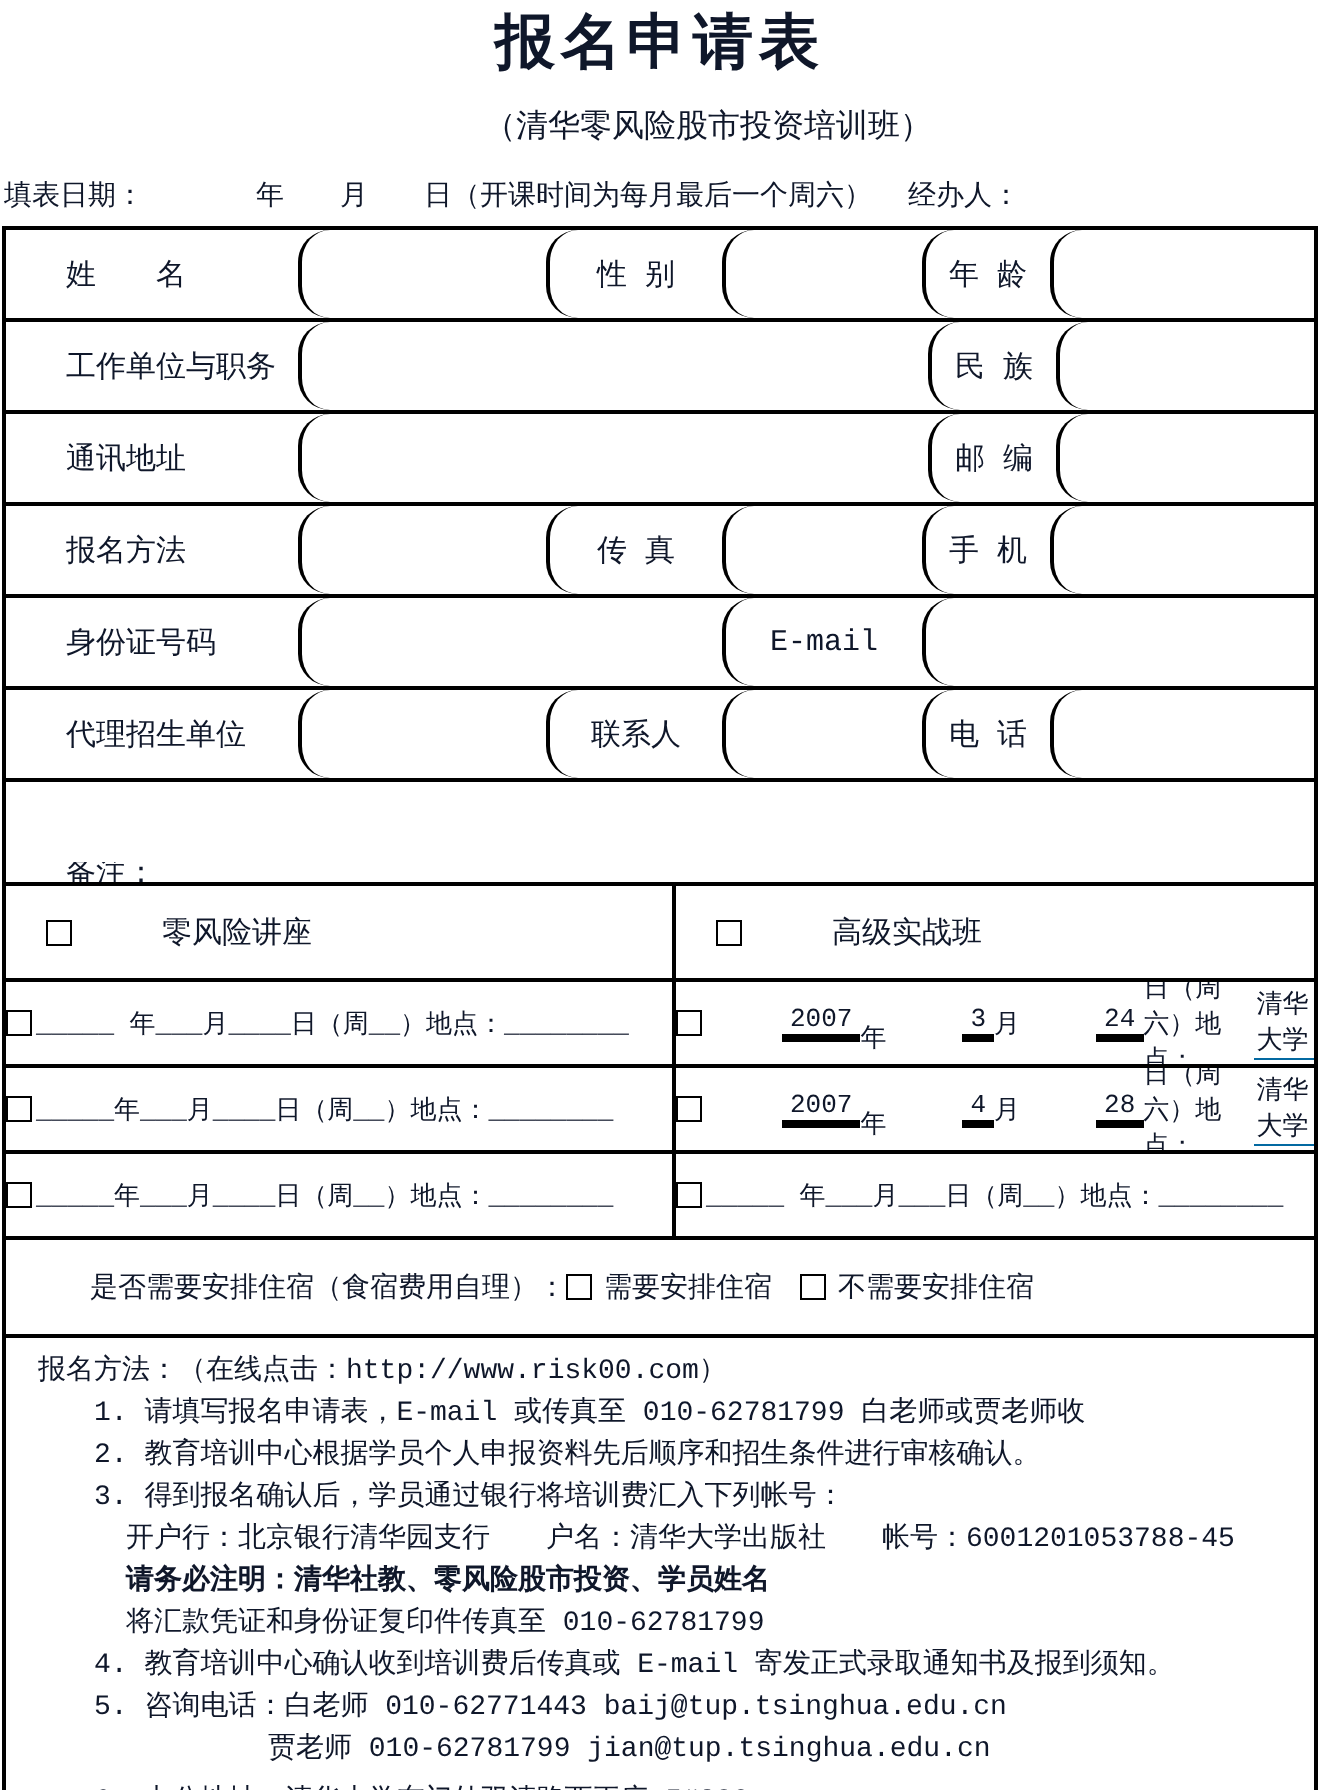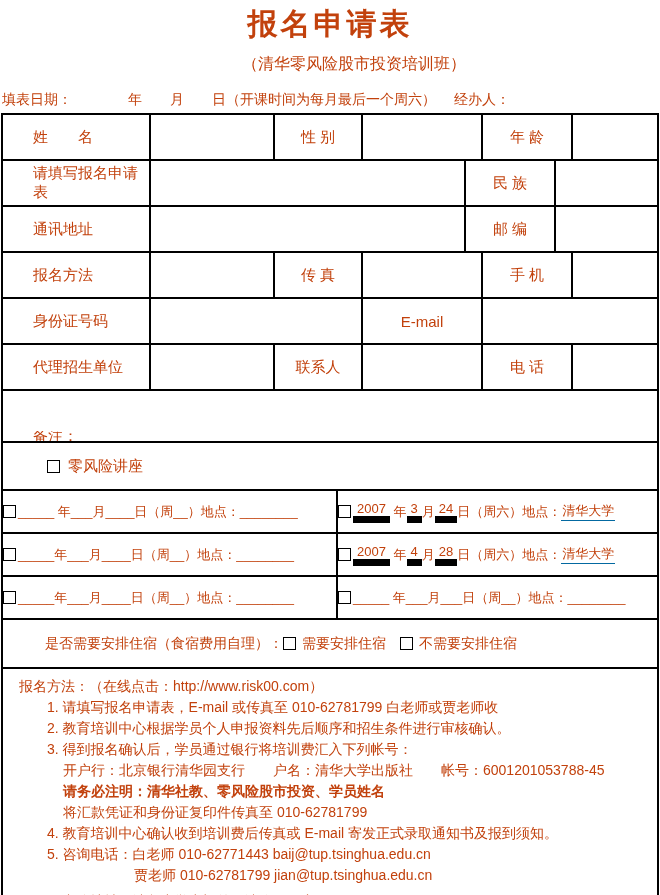--- a/index.html
+++ b/index.html
@@ -1,20 +1,20 @@
 <!DOCTYPE html>
 <html><head>
 <meta charset="utf-8">
 <style>
   html,body{margin:0;padding:0;background:#fff;}
   .page{
     position:relative;
     width:660px;height:895px;
-    background:#fff;color:#c2410c;
-    font-family:Liberation Sans, sans-serif;
+    background:#fff;color:#0f172a;
+    font-family:Liberation Mono, monospace;
     overflow:hidden;
   }
   [data-bind]{white-space:pre-wrap;}
   .title{
     text-align:center;font-size:30px;font-weight:bold;
     letter-spacing:3px;padding-top:6px;line-height:36px;
   }
   .subtitle{
     text-align:center;font-size:16px;line-height:20px;margin-top:12px;margin-left:48px;
   }
@@ -32,47 +32,47 @@
   .cell{
     box-sizing:border-box;
     border-left:2px solid #000;
     display:flex;align-items:center;
     font-size:15px;
     overflow:hidden;
   }
   .cell.cfirst{border-left:none;}
   .lab{padding-left:30px;}
   .labc{justify-content:center;padding-left:0;}
-  .h44{height:44px;}
+  .h44{height:44px;border-radius:16px;}
   .w1{width:146px;flex:none;}
   .w2{width:124px;flex:none;}
   .w3{width:88px;flex:none;}
-  .w4{width:120px;flex:none;}
-  .w5{width:90px;flex:none;}
+  .w4{width:100px;flex:none;}
+  .w5{width:64px;flex:none;}
   .wlast{flex:1;}
   .w234{width:315px;flex:none;}
   .w23{width:212px;flex:none;}
   .remarks-row{height:50px;}
   .remarks-row .cell{align-items:center;margin-top:40px;}
   .half-l{width:333px;flex:none;}
   .half-r{flex:1;}
   .course-row{height:46px;}
   .sess-row{height:41px;}
   .sess{font-size:13px;padding-left:0;}
-  .course{padding-left:44px;}
+  .course{padding-left:20px;gap:37px;}
   .accom-row{height:47px;}
   .accom{font-size:14px;padding-left:28px;}
   .cb{
     display:inline-block;width:11px;height:11px;
     border:1px solid #000;background:#fff;
     flex:none;vertical-align:-1px;margin-right:8px;
   }
   .sess .cb{margin-right:2px;}
   .accom .cb{margin:0 6px 0 14px;}
-  .uval{border-bottom:7px solid #000000;padding:0 4px;}
+  .uval{border-bottom:4px solid #000000;padding:0 4px;margin-left:38px;}
   .uplace{border-bottom:1px solid #0369a1;padding:0 1px;}
   
   .methods-row{display:block;border-top:2px solid #000;padding:7px 0 6px 0;}
   .mline{font-size:14px;line-height:21px;}
   .mh{padding-left:16px;}
   .mi{padding-left:44px;}
   .msub{padding-left:60px;}
   .mjia{padding-left:131px;}
   .gap-top{margin-top:5px;}
   .bold{font-weight:bold;}
@@ -95,21 +95,21 @@
     <div class="row first">
       <div class="cell cfirst lab w1 h44" data-bind="table.name_label">姓　　名</div>
       <div class="cell w2 h44"></div>
       <div class="cell labc w3 h44" data-bind="table.gender_label">性 别</div>
       <div class="cell w4 h44"></div>
       <div class="cell labc w5 h44" data-bind="table.age_label">年 龄</div>
       <div class="cell wlast h44"></div>
     </div>
 
     <div class="row">
-      <div class="cell cfirst lab w1 h44" data-bind="table.work_label">请填写报名申请表</div>
+      <div class="cell cfirst lab w1 h44" data-bind="table.work_label">工作单位与职务</div>
       <div class="cell w234 h44"></div>
       <div class="cell labc w5 h44" data-bind="table.ethnic_label">民 族</div>
       <div class="cell wlast h44"></div>
     </div>
 
     <div class="row">
       <div class="cell cfirst lab w1 h44" data-bind="table.addr_label">通讯地址</div>
       <div class="cell w234 h44"></div>
       <div class="cell labc w5 h44" data-bind="table.zip_label">邮 编</div>
       <div class="cell wlast h44"></div>
@@ -141,20 +141,24 @@
     </div>
 
     <div class="row remarks-row">
       <div class="cell cfirst lab wlast" data-bind="table.remarks_label">备注：</div>
     </div>
 
     <div class="row course-row">
       <div class="cell cfirst course half-l">
         <span class="cb"></span>
         <span data-bind="courses.lecture_label">零风险讲座</span>
+      </div>
+      <div class="cell course half-r">
+        <span class="cb"></span>
+        <span data-bind="courses.advanced_label">高级实战班</span>
       </div>
     </div>
 
     <div class="row sess-row">
       <div class="cell cfirst sess half-l">
         <span class="cb"></span>
         <span data-bind="sessions.blank_left_1">_____ 年___月____日（周__）地点：________</span>
       </div>
       <div class="cell sess half-r">
         <span class="cb"></span>

